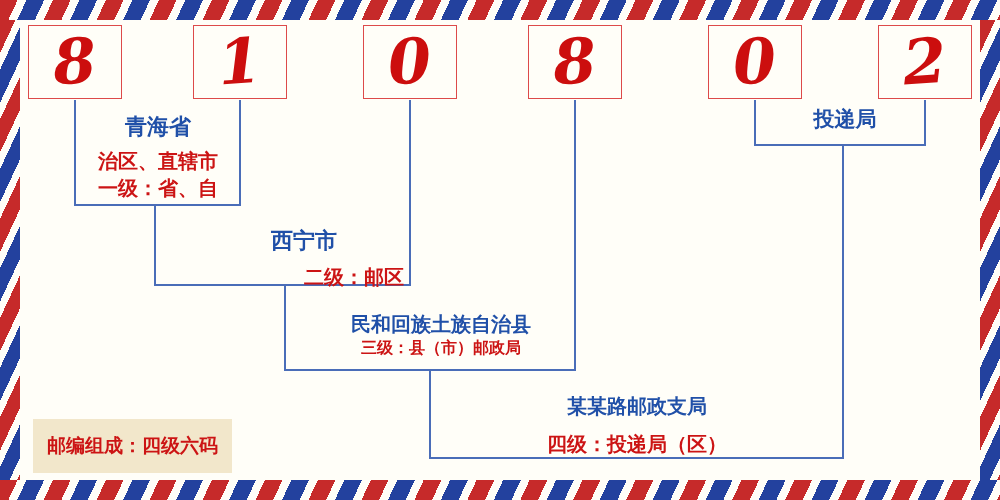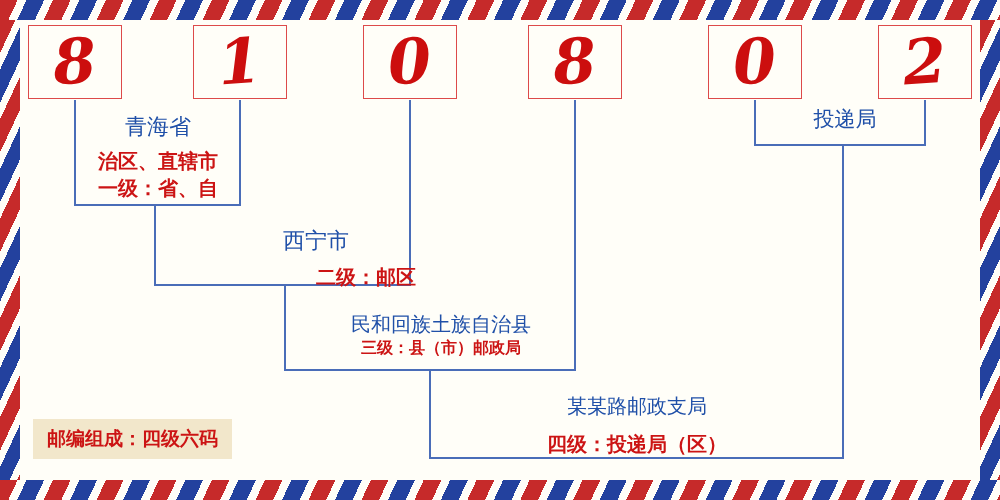--- a/index.html
+++ b/index.html
@@ -44,43 +44,43 @@
   }
   .db1{left:28px;} .db2{left:193px;} .db3{left:363px;}
   .db4{left:528px;} .db5{left:708px;} .db6{left:878px;}
 
   
   svg.connectors{position:absolute;left:0;top:0;}
   svg.connectors path{fill:none;stroke:#4a6db8;stroke-width:2px;}
 
   
   .ann{position:absolute;text-align:center;}
-  .ann .name{color:#2050a8;font-weight:normal;}
+  .ann .name{color:#2050a8;font-weight:bold;}
   .ann .desc{color:#cc1414;font-weight:bold;}
   .ann-province{left:58px;top:112px;width:200px;}
   .ann-province .name{font-size:22px;}
   .ann-province .desc{font-size:20px;line-height:27px;margin-top:6px;}
-  .ann-city{left:216px;top:226px;width:200px;}
+  .ann-city{left:204px;top:226px;width:200px;}
   .ann-city .name{font-size:22px;}
   .ann-city .desc{font-size:20px;margin-top:8px;text-align:right;}
   .ann-county{left:291px;top:311px;width:300px;}
   .ann-county .name{font-size:20px;}
   .ann-county .desc{font-size:16px;}
   .ann-branch{left:487px;top:393px;width:300px;}
   .ann-branch .name{font-size:20px;}
   .ann-branch .desc{font-size:20px;margin-top:11px;}
   .ann-delivery{left:765px;top:105px;width:160px;}
   .ann-delivery .name{font-size:21px;}
 
   
   .composition{
     position:absolute;left:33px;top:419px;
     background:#f2e7cb;
     color:#cc1414;font-weight:bold;font-size:19px;
-    padding:7px 14px;
+    padding:14px 14px;
   }
 </style>
 </head>
 <body>
 
 <div class="frame">
 
   <div class="stripe stripe-h stripe-top"></div>
   <div class="stripe stripe-h stripe-bottom"></div>
   <div class="stripe stripe-v stripe-left"></div>

